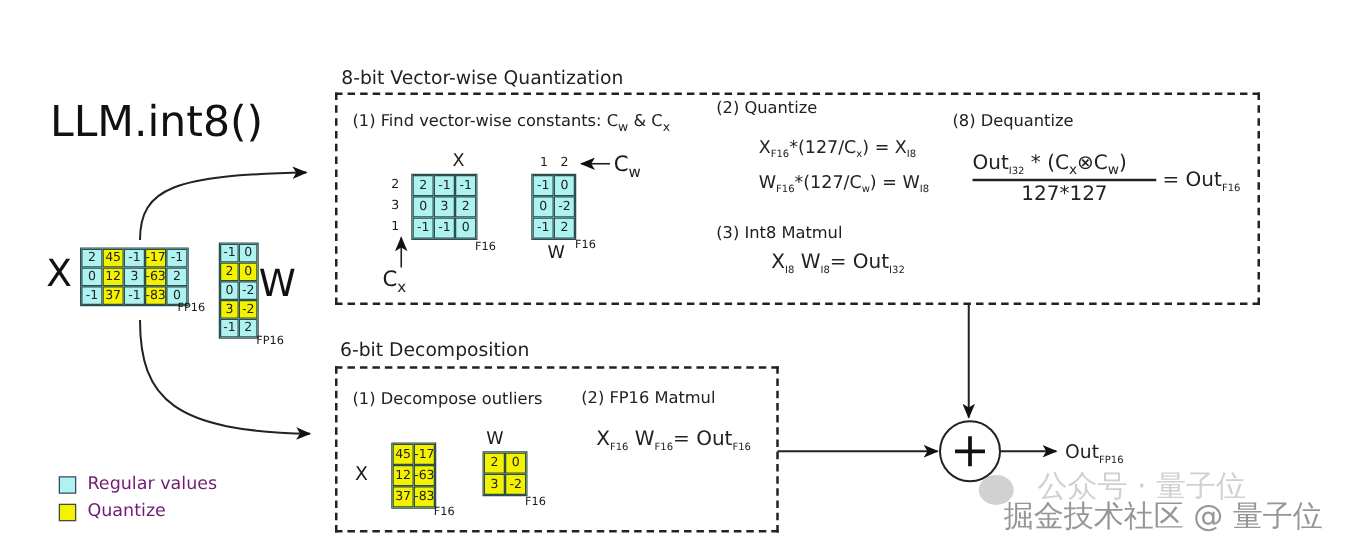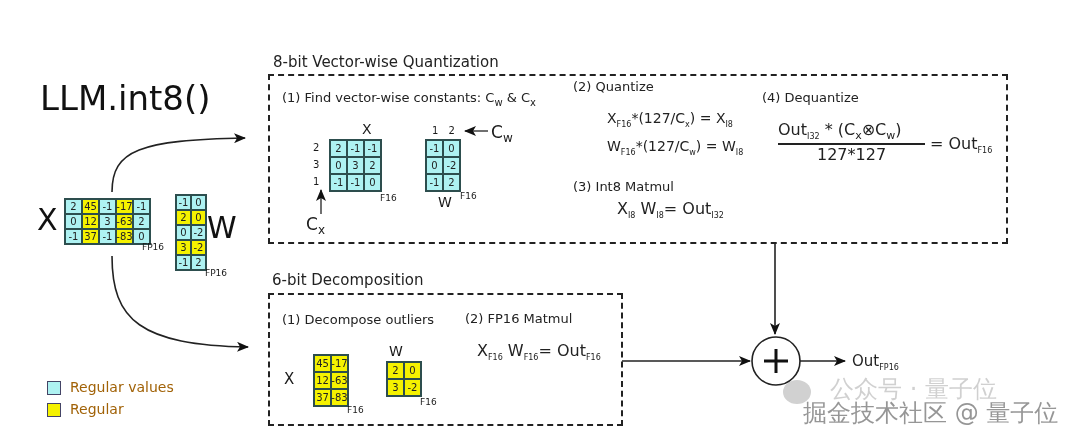--- a/index.html
+++ b/index.html
@@ -13,21 +13,21 @@
   .grid { position:absolute; display:grid; border:1px solid #2d4e4e; }
   .cell { box-sizing:border-box; border:1px solid #2d4e4e; display:flex; align-items:center;
           justify-content:center; font-size:10px; color:#222; }
   .reg { background:#aef2f2; }
   .out { background:#f5f200; }
   .sub { font-size:9px; }
   .bigletter { font-size:30px; color:#111; }
   .eq { font-size:14px; color:#222; white-space:nowrap; }
   .eq sub { font-size:8px; }
   .legend-swatch { position:absolute; width:14px; height:14px; border:1px solid #446; box-sizing:border-box; }
-  .legend-label { position:absolute; font-size:14px; color:#a16207; }
+  .legend-label { position:absolute; font-size:14px; color:#701a75; }
   .watermark { position:absolute; color:rgba(90,90,90,0.55); font-size:24px; white-space:nowrap; }
 </style>
 </head>
 <body>
 
 <div class="abs title">LLM.int8()</div>
 
 <svg class="abs" style="left:0;top:0" width="1080" height="437">
   <defs>
     <marker id="ah" markerWidth="12" markerHeight="10" refX="11" refY="5" orient="auto" markerUnits="userSpaceOnUse">
@@ -129,21 +129,21 @@
 </div>
 <div class="abs eq" style="left:607px;top:138px">
   <span>W</span><sub>F16</sub><span>*(127/C</span><sub>w</sub><span>) = W</span><sub>I8</sub>
 </div>
 
 <div class="abs step" style="left:573px;top:179px">(3) Int8 Matmul</div>
 <div class="abs eq" style="left:617px;top:199px;font-size:16px">
   <span>X</span><sub>I8</sub> <span>W</span><sub>I8</sub><span>= Out</span><sub>I32</sub>
 </div>
 
-<div class="abs step" style="left:762px;top:90px">(4) Dequantize</div>
+<div class="abs step" style="left:762px;top:90px">(8) Dequantize</div>
 <div class="abs eq" style="left:778px;top:120px;font-size:16px">
   <span>Out</span><sub>I32</sub> <span>* (C</span><sub style="font-size:11px">x</sub><span>⊗</span><span>C</span><sub style="font-size:11px">w</sub><span>)</span>
 </div>
 <div class="abs" style="left:778px;top:143px;width:147px;height:1.5px;background:#222"></div>
 <div class="abs eq" style="left:817px;top:145px;font-size:16px">127*127</div>
 <div class="abs eq" style="left:930px;top:134px;font-size:16px">
   <span>= Out</span><sub>F16</sub>
 </div>
 
 <div class="abs section-title" style="left:272px;top:271px">6-bit Decomposition</div>
@@ -174,17 +174,17 @@
   <span>X</span><sub>F16</sub> <span>W</span><sub>F16</sub><span>= Out</span><sub>F16</sub>
 </div>
 
 <div class="abs eq" style="left:852px;top:352px;font-size:15px">
   <span>Out</span><sub>FP16</sub>
 </div>
 
 <div class="legend-swatch" style="left:47px;top:381px;background:#aef2f2"></div>
 <div class="legend-label" style="left:70px;top:379px">Regular values</div>
 <div class="legend-swatch" style="left:47px;top:403px;background:#f5f200"></div>
-<div class="legend-label" style="left:70px;top:401px">Regular</div>
+<div class="legend-label" style="left:70px;top:401px">Quantize</div>
 
 <div class="abs" style="left:783px;top:380px;width:28px;height:24px;border-radius:50%;background:rgba(140,140,140,0.4)"></div>
 <div class="watermark" style="left:830px;top:373px;color:rgba(150,150,150,0.45)">公众号 · 量子位</div>
 <div class="watermark" style="left:803px;top:397px;font-size:24px;color:rgba(80,80,80,0.6)">掘金技术社区 @ 量子位</div>
 
 </body></html>

